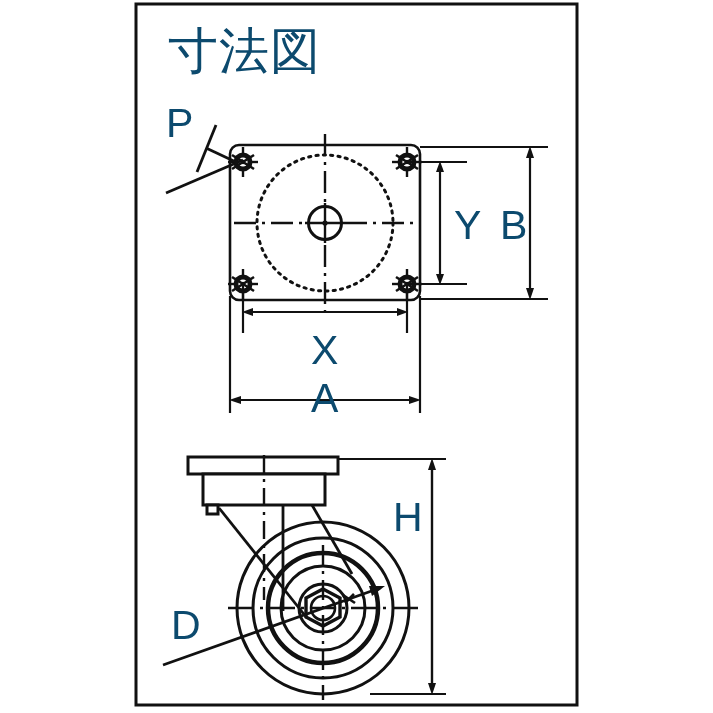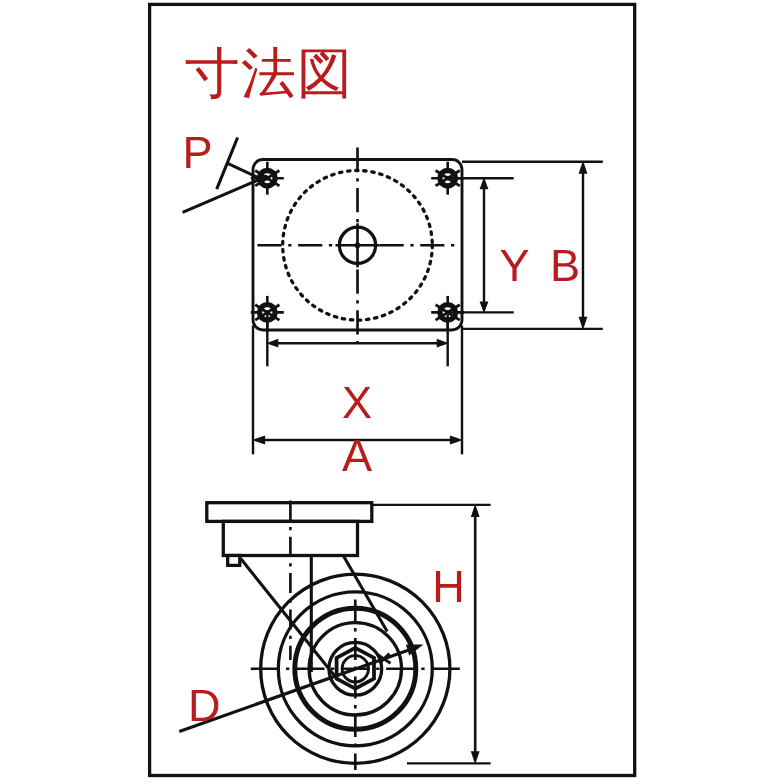--- a/index.html
+++ b/index.html
@@ -20,26 +20,25 @@
   #drawing-svg {
     position: absolute;
     left: 0;
     top: 0;
     width: 713px;
     height: 713px;
     display: block;
   }
   .lbl {
     position: absolute;
-    color: #b91c1c;
+    color: #0c4a6e;
     font-family: "Liberation Sans", sans-serif;
     line-height: 1;
     white-space: nowrap;
     user-select: none;
-    margin-top: 16px;
   }
   .dim-letter {
     font-size: 41px;
     font-weight: 400;
   }
   .title-jp {
     font-family: "DejaVu Sans", sans-serif;
     font-size: 50px;
     font-weight: 500;
     letter-spacing: 1px;

